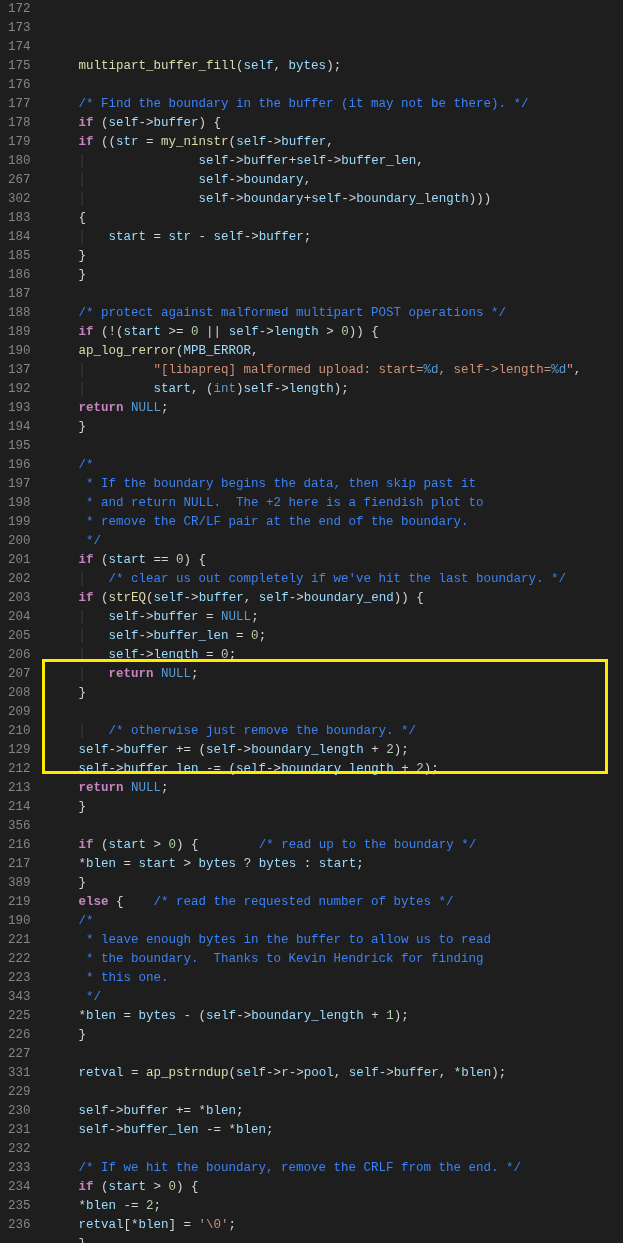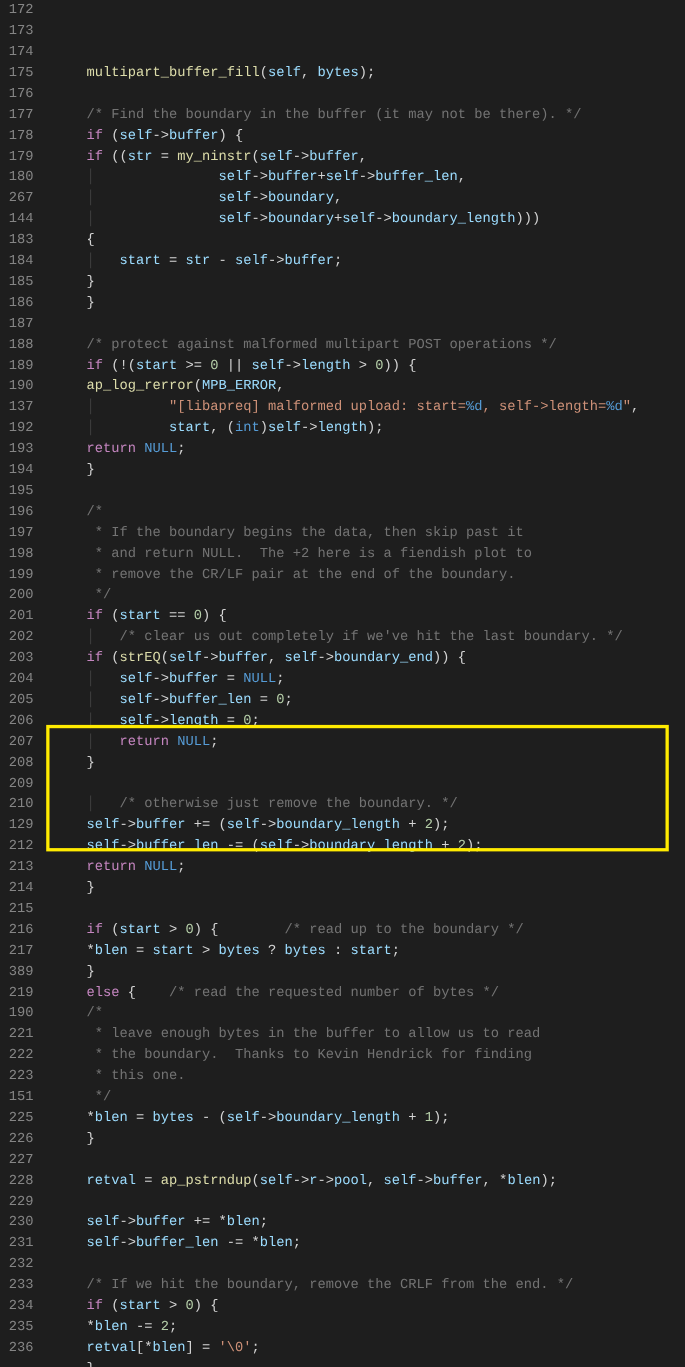--- a/index.html
+++ b/index.html
@@ -26,27 +26,27 @@
     flex-shrink: 0;
   }
   .gutter .ln { height: 19px; }
   .code {
     padding-left: 4px;
     white-space: pre;
     position: relative;
   }
   .code .row { height: 19px; }
   
-  .kw   { color: #c586c0; }      
+  .kw   { color: #c586c0; font-weight: bold; }      
   .kw2  { color: #569cd6; }      
   .fn   { color: #dcdcaa; }      
   .var  { color: #9cdcfe; }      
   .num  { color: #b5cea8; }      
   .str  { color: #ce9178; }      
-  .cmt  { color: #737373; text-align: right; }      
+  .cmt  { color: #3b82f6; text-align: right; }      
   .op   { color: #d4d4d4; }      
   .guide { color: #404040; }     
 
   .highlight-box {
     position: absolute;
     border: 3px solid #ffeb00;
     pointer-events: none;
     z-index: 10;
   }
 </style>
@@ -58,21 +58,21 @@
       <div class="ln">172</div>
       <div class="ln">173</div>
       <div class="ln">174</div>
       <div class="ln">175</div>
       <div class="ln">176</div>
       <div class="ln">177</div>
       <div class="ln">178</div>
       <div class="ln">179</div>
       <div class="ln">180</div>
       <div class="ln">267</div>
-      <div class="ln">144</div>
+      <div class="ln">302</div>
       <div class="ln">183</div>
       <div class="ln">184</div>
       <div class="ln">185</div>
       <div class="ln">186</div>
       <div class="ln">187</div>
       <div class="ln">188</div>
       <div class="ln">189</div>
       <div class="ln">190</div>
       <div class="ln">137</div>
       <div class="ln">192</div>
@@ -91,34 +91,34 @@
       <div class="ln">205</div>
       <div class="ln">206</div>
       <div class="ln">207</div>
       <div class="ln">208</div>
       <div class="ln">209</div>
       <div class="ln">210</div>
       <div class="ln">129</div>
       <div class="ln">212</div>
       <div class="ln">213</div>
       <div class="ln">214</div>
-      <div class="ln">215</div>
+      <div class="ln">356</div>
       <div class="ln">216</div>
       <div class="ln">217</div>
       <div class="ln">389</div>
       <div class="ln">219</div>
       <div class="ln">190</div>
       <div class="ln">221</div>
       <div class="ln">222</div>
       <div class="ln">223</div>
-      <div class="ln">151</div>
+      <div class="ln">343</div>
       <div class="ln">225</div>
       <div class="ln">226</div>
       <div class="ln">227</div>
-      <div class="ln">228</div>
+      <div class="ln">331</div>
       <div class="ln">229</div>
       <div class="ln">230</div>
       <div class="ln">231</div>
       <div class="ln">232</div>
       <div class="ln">233</div>
       <div class="ln">234</div>
       <div class="ln">235</div>
       <div class="ln">236</div>
     </div>
   <div class="code" id="code">

